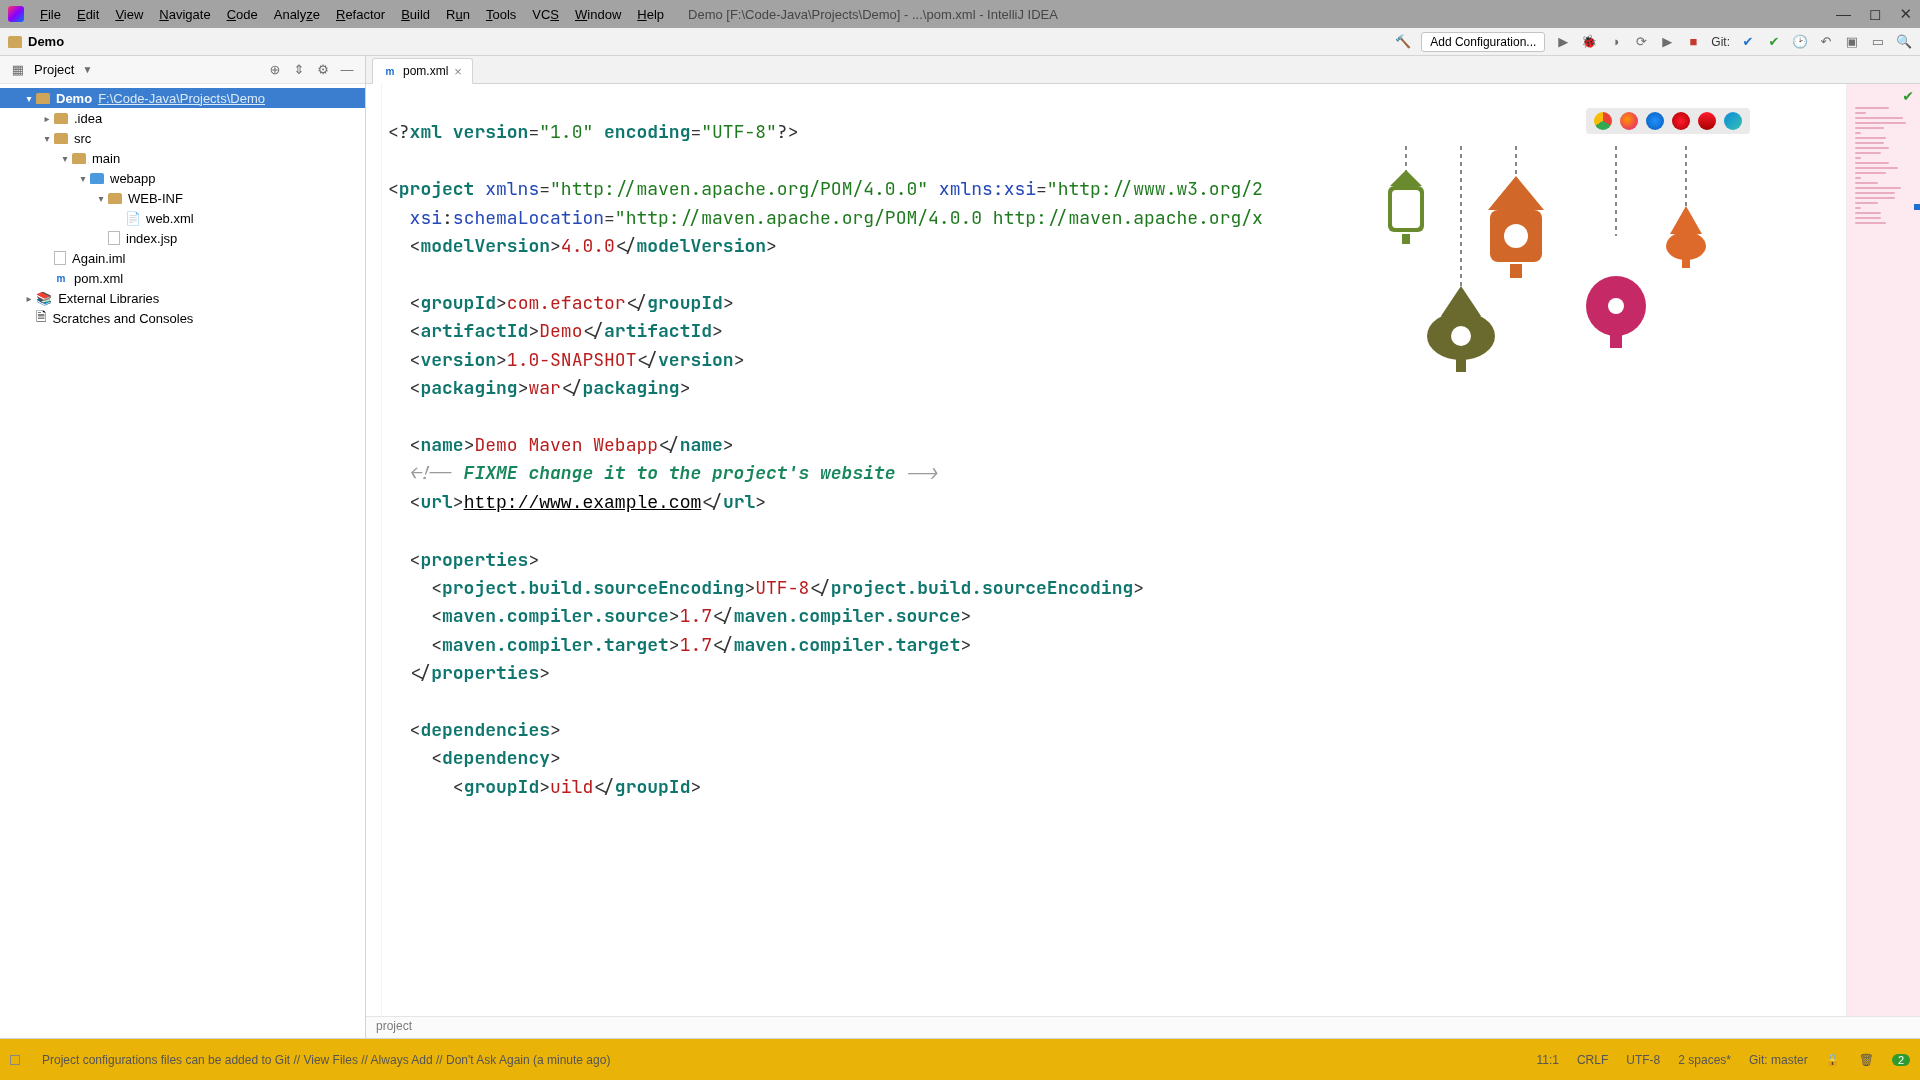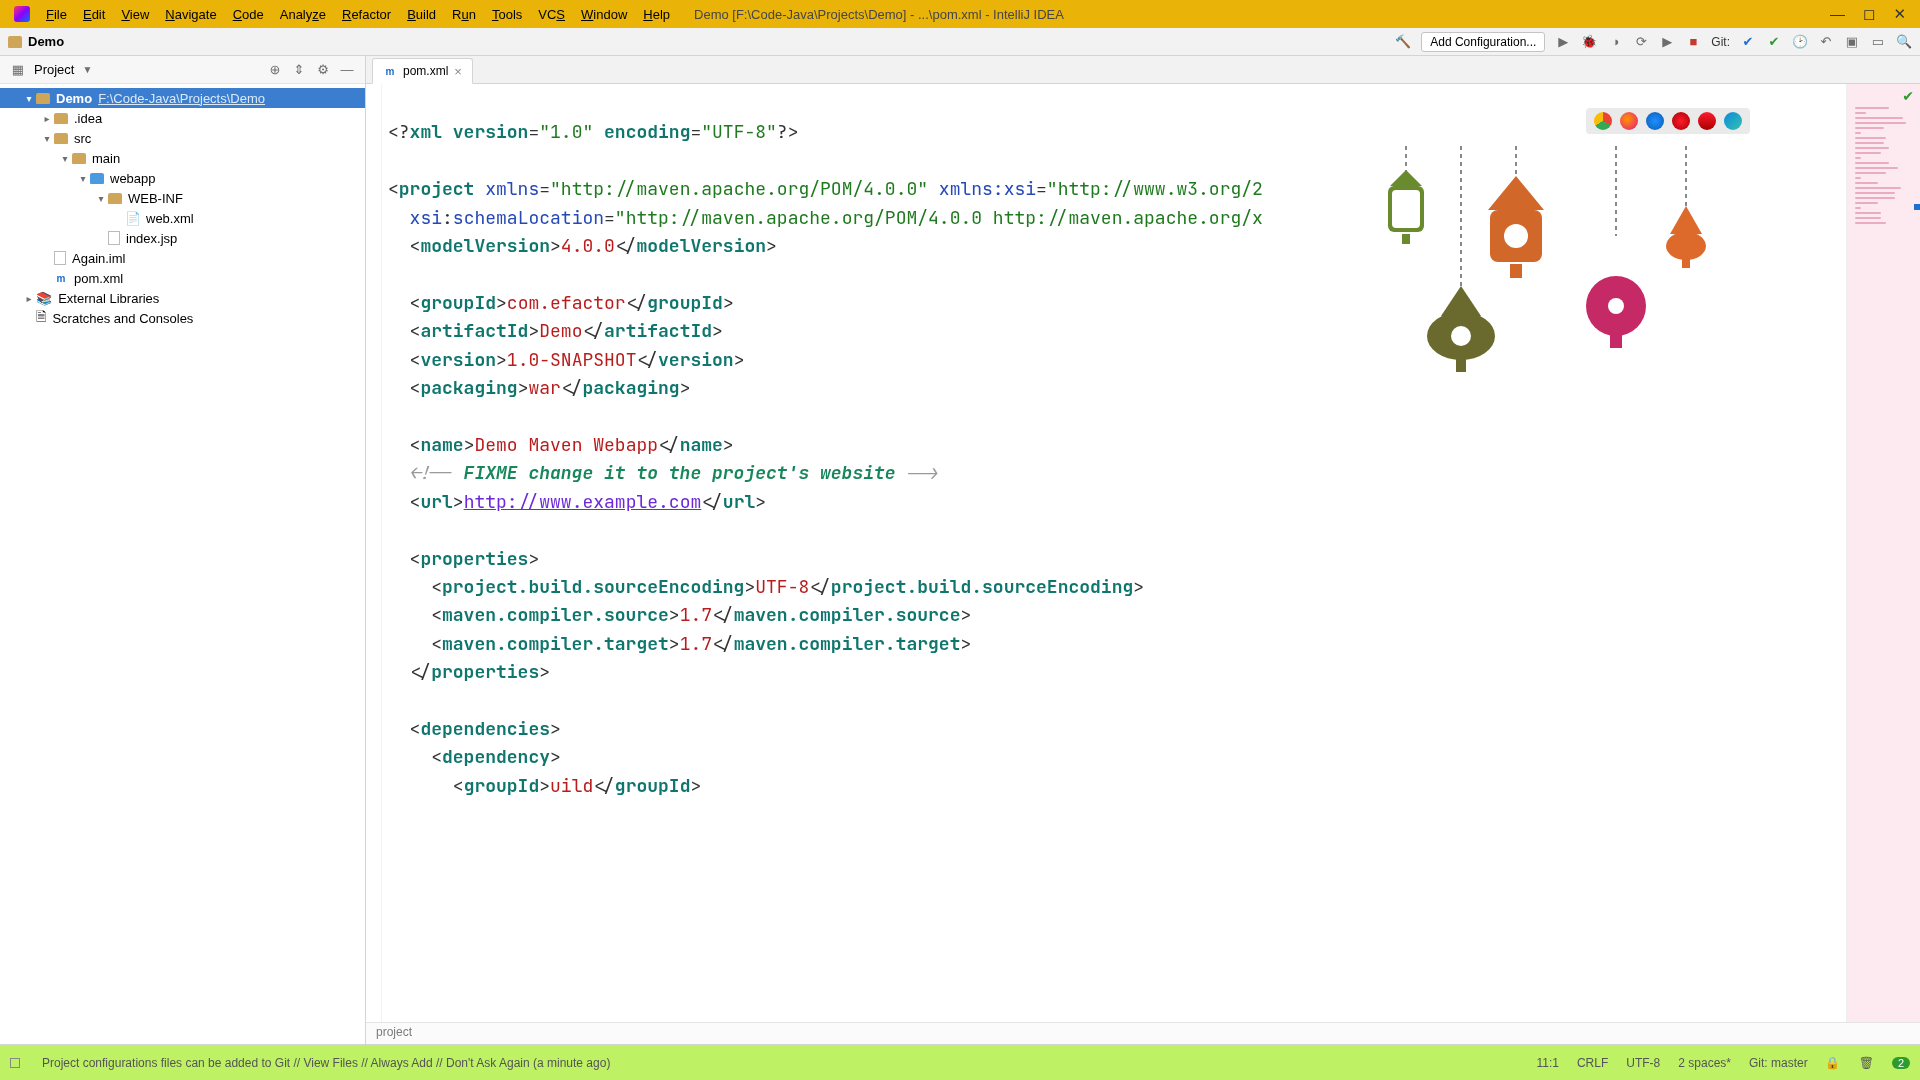--- a/index.html
+++ b/index.html
@@ -1,20 +1,20 @@
 <!DOCTYPE html>
 <html><head>
 <meta charset="utf-8">
 <style>
 * { margin: 0; padding: 0; box-sizing: border-box; }
 body { font-family: "Segoe UI", Arial, sans-serif; font-size: 13px; color: #000; background: #fff; overflow: hidden; }
 .window { width: 1920px; height: 1080px; display: flex; flex-direction: column; background: #f2f2f2; }
 
 
-.titlebar { height: 28px; display: flex; align-items: center; padding: 0 14px; background: #eab308; }
+.titlebar { height: 28px; display: flex; align-items: center; padding: 0 8px; background: #a3a3a3; }
 .titlebar .app-icon { width: 16px; height: 16px; background: linear-gradient(135deg,#ff3366,#8b00ff,#0077ff); border-radius: 3px; margin-right: 10px; display:inline-block;}
 .titlebar .menu { display: flex; gap: 4px; }
 .titlebar .menu-item { padding: 2px 6px; cursor: default; }
 .titlebar .menu-item u { text-decoration: underline; }
 .titlebar .title { margin-left: 18px; color: #464646; }
 .titlebar .winctrls { margin-left: auto; display: flex; gap: 18px; font-size: 15px; color: #333; }
 
 
 .navbar { height: 28px; display: flex; align-items: center; padding: 0 8px; background: #f2f2f2; border-bottom: 1px solid #d4d4d4; }
 .navbar .folder-icon { width: 14px; height: 12px; background: #cfa55a; border-radius: 2px 2px 1px 1px; display:inline-block; margin-right:6px; position:relative;}
@@ -62,21 +62,21 @@
 .code { flex:1; overflow:auto; font-family:"JetBrains Mono","Consolas",monospace; font-size:18px; line-height:28.4px; padding:6px 0 6px 6px; white-space:pre; tab-size:4; position:relative;}
 
 
 .k-punct{color:#333;}
 .k-tag{color:#0f766e; font-weight:700;text-align:center;}
 .k-attr{color:#2649b8;}
 .k-str{color:#1f7a1f;}
 .k-text{color:#b91c1c;}
 .k-comment{color:#9a9a9a; font-style:italic;}
 .k-fixme{color:#17865b; font-style:italic; font-weight:600;}
-.k-link{color:#6d28d9; text-decoration:underline;}
+.k-link{color:#000000; text-decoration:underline;font-family:Liberation Mono, monospace;}
 .hlrow{position:absolute; left:0; right:0; height:28.4px; background:#fdfae3; z-index:-1;}
 
 .minimap { width: 74px; border-left:1px solid #eee; background:linear-gradient(#fdeaf0,#fdeaf0); position:relative;}
 .minimap .chk { position:absolute; top:4px; right:6px; color:#2e9b2e; font-size:14px;}
 .minimap .bluebar{position:absolute; top:120px; right:0; width:6px; height:6px; background:#1f6fd0;}
 .minimap .lines{position:absolute; inset:20px 8px 20px 8px;}
 .minimap .ln{height:2px; margin:3px 0; background:#e9acc1; border-radius:1px;}
 
 
 .launchers { position:absolute; top:24px; right:96px; display:flex; gap:8px; background:rgba(230,230,230,.85); padding:4px 8px; border-radius:4px;}
@@ -90,21 +90,21 @@
 .b-edge{background:linear-gradient(135deg,#0b8bda,#35c1b1);}
 
 
 .lanterns{position:absolute; top:34px; right:120px; pointer-events:none;}
 .lanterns svg{width:360px; height:260px;}
 
 
 .breadcrumb { height:22px; border-top:1px solid #e5e5e5; padding:2px 10px; color:#7b7b7b; font-size:12px; background:#fbfbfb;}
 
 
-.statusbar { height: 36px; border-top:1px solid #d4d4d4; background:#bef264; display:flex; align-items:center; padding:0 10px; gap:16px; font-size:12px; color:#555;}
+.statusbar { height: 42px; border-top:1px solid #d4d4d4; background:#eab308; display:flex; align-items:center; padding:0 10px; gap:16px; font-size:12px; color:#555;}
 .statusbar .right { margin-left:auto; display:flex; gap:18px; align-items:center;}
 .badge-green{background:#2e9b2e;color:#fff;border-radius:8px;padding:0 6px;font-size:11px;}
 .sq{width:10px;height:10px;border:1px solid #888;display:inline-block;margin-right:6px;}
 </style>
 </head>
 <body>
 
 <div class="window">
 
   <div class="titlebar">

